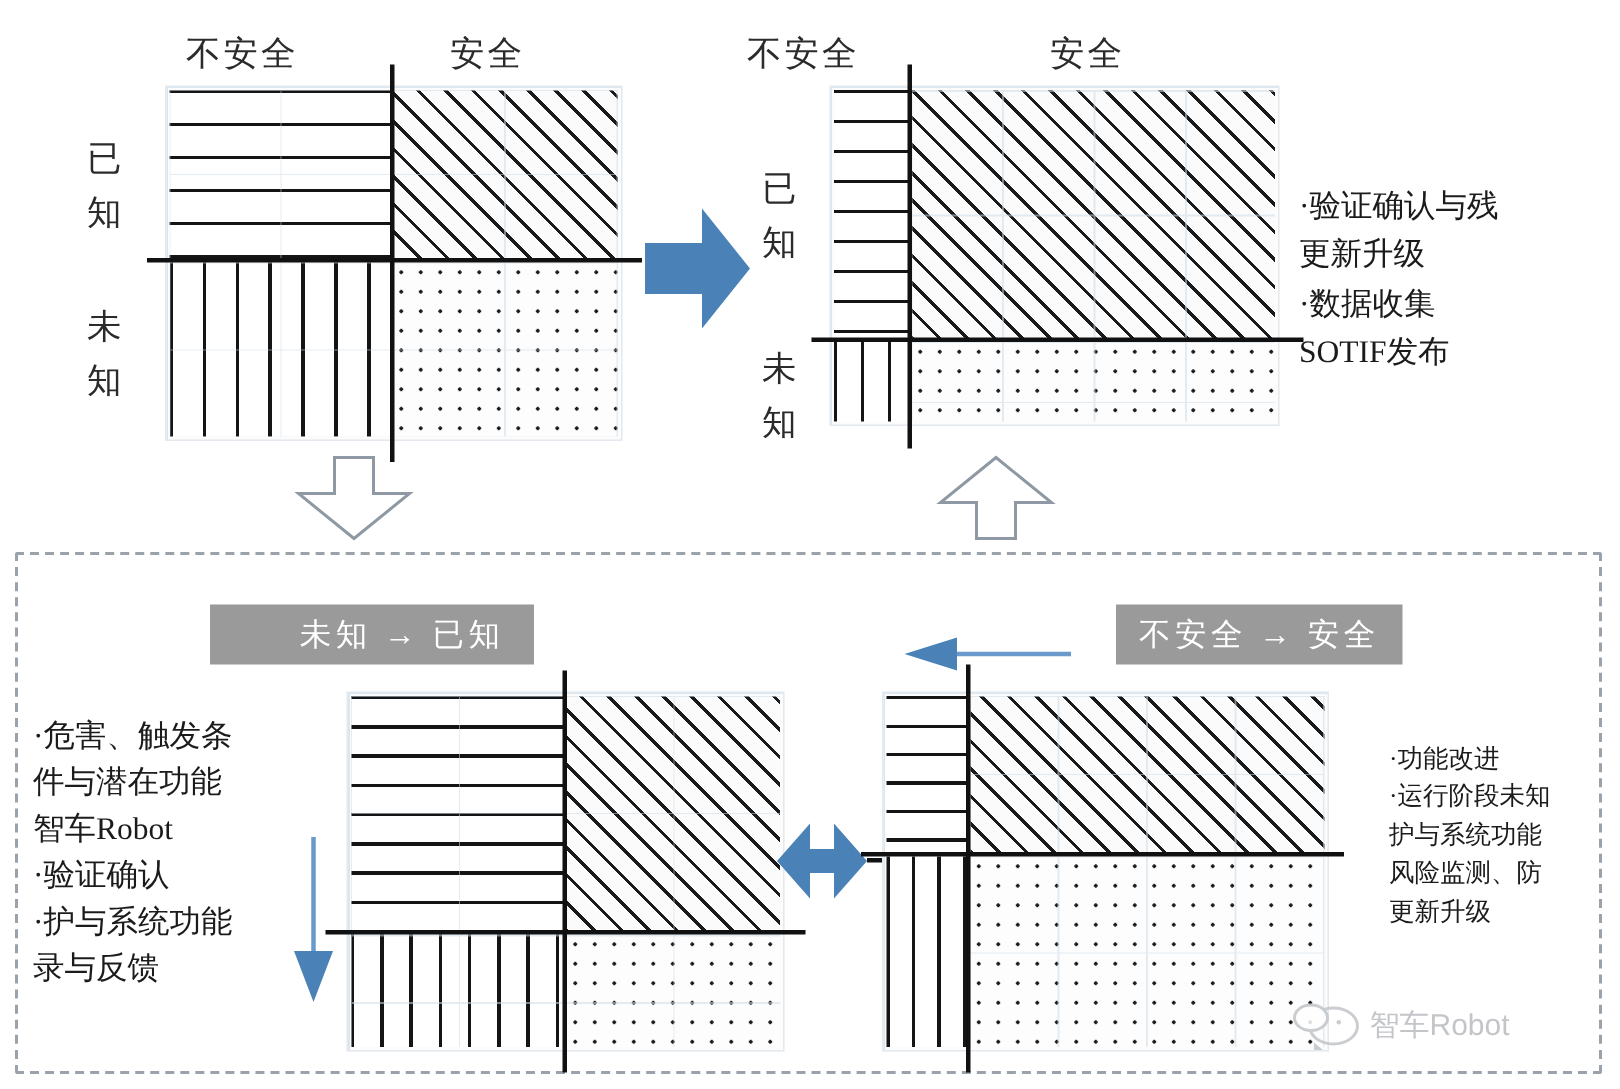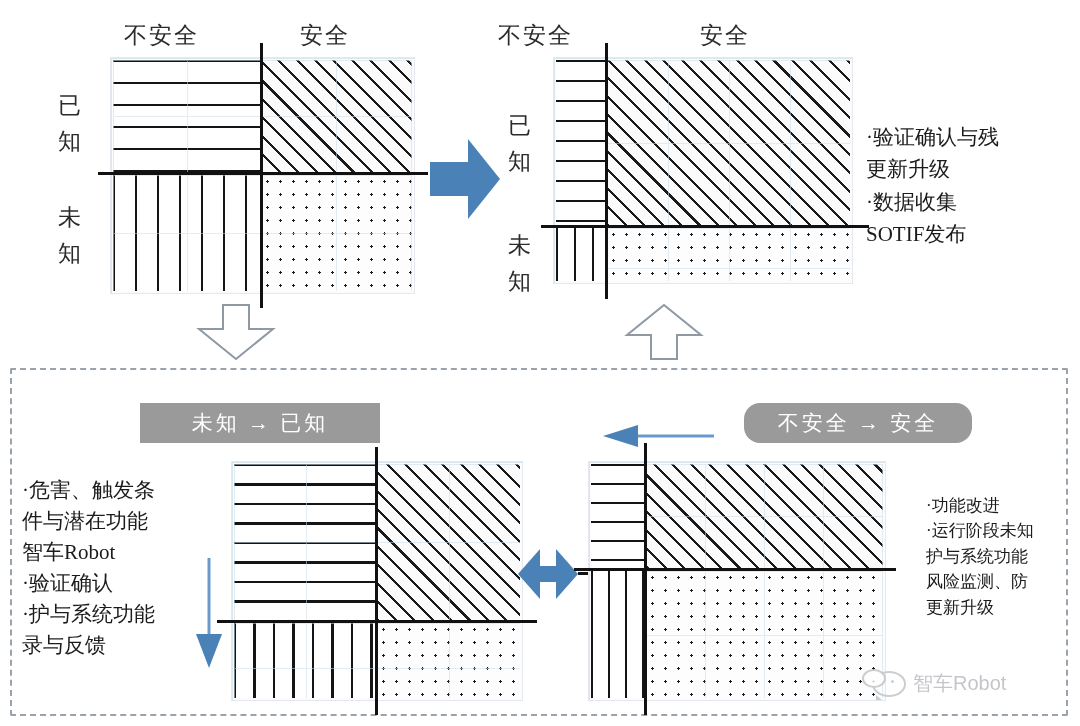--- a/index.html
+++ b/index.html
@@ -210,22 +210,22 @@
   <svg class="arrow-svg" style="left:196px;top:303px;" width="80" height="58" viewBox="0 0 80 58">
     <polygon points="27,2 53,2 53,26 77,26 40,56 3,26 27,26" fill="#ffffff" stroke="#8e99a4" stroke-width="2"></polygon>
   </svg>
 
   <svg class="arrow-svg" style="left:624px;top:303px;" width="80" height="58" viewBox="0 0 80 58">
     <polygon points="40,2 77,32 53,32 53,56 27,56 27,32 3,32" fill="#ffffff" stroke="#8e99a4" stroke-width="2"></polygon>
   </svg>
 
   <div class="dashbox" style="left:10px;top:368px;width:1058px;height:348px;"></div>
 
-  <div class="banner" style="left:140px;top:403px;width:240px;height:40px;">未知  →  已知</div>
-  <div class="banner" style="left:744px;top:403px;width:228px;height:40px;border-radius:16px;">不安全  →  安全</div>
+  <div class="banner" style="left:140px;top:403px;width:176px;height:40px;padding-left:40px;">未知  →  已知</div>
+  <div class="banner" style="left:744px;top:403px;width:191px;height:40px;">不安全  →  安全</div>
 
   <div class="bullets" style="left:22px;top:476px;width:182px;font-size:21px;line-height:1.38;">
     <span class="li">·危害、触发条</span>
     <span class="li">  件与潜在功能</span>
     <span class="li">  智车Robot</span>
     <span class="li">·验证确认</span>
     <span class="li">·护与系统功能</span>
     <span class="li">  录与反馈</span>
   </div>
 

